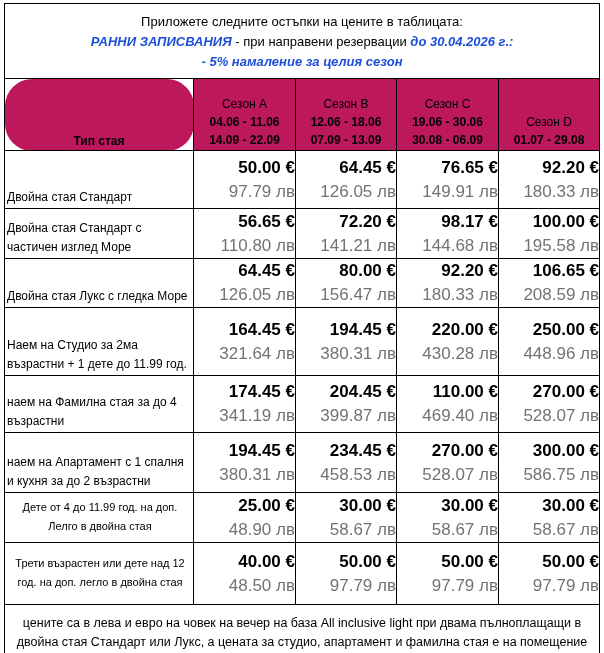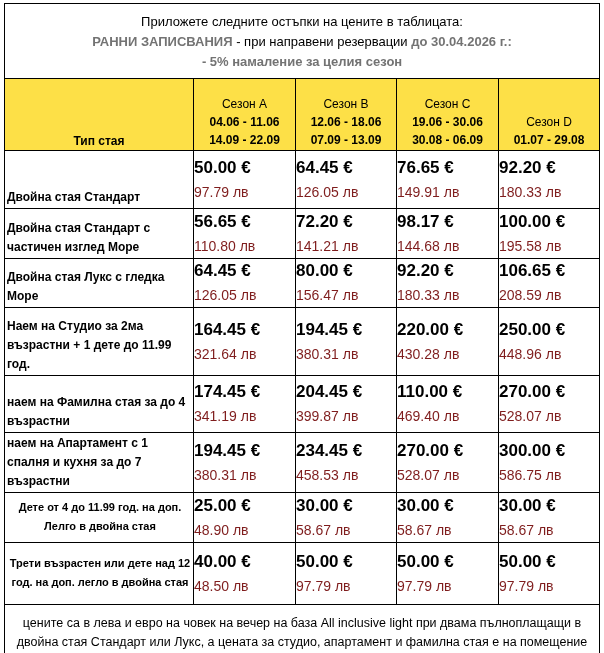--- a/index.html
+++ b/index.html
@@ -3,34 +3,34 @@
 <meta charset="utf-8">
 <style>
   html, body { margin: 0; padding: 0; background: #ffffff; }
   body { width: 604px; height: 653px; position: relative; overflow: hidden;
          font-family: "Liberation Sans", "DejaVu Sans", sans-serif; color: #000; }
   .sheet { position: absolute; left: 4px; top: 3px; width: 595px; }
   table { border-collapse: collapse; width: 595px; table-layout: fixed; }
   td { border: 1.5px solid #000; padding: 0; }
   .notice { height: 72px; text-align: center; font-size: 13px; line-height: 20px;
             vertical-align: middle; padding-top: 2px; }
-  .red { color: #737373; font-weight: bold; }
-  .hdr td { background: #fde047; height: 69px; }
+  .red { color: #1d4ed8; font-weight: bold; font-style: italic; }
+  .hdr td { background: #be185d; height: 69px; }
   .hdr .type { vertical-align: bottom; text-align: center; font-weight: bold;
-               font-size: 12px; padding-bottom: 2px; }
+               font-size: 12px; padding-bottom: 2px; border-radius: 27px; }
   .hdr .season { vertical-align: bottom; text-align: center; font-size: 12px;
                  line-height: 18px; padding-bottom: 1px; }
   .hdr .season .dates { font-weight: bold; display: block; }
   .hdr .season .name { display: block; }
-  .room { font-size: 12px; font-weight: bold; line-height: 19px; padding-left: 2px;
+  .room { font-size: 12px; font-weight: normal; line-height: 19px; padding-left: 2px;
           vertical-align: bottom; padding-bottom: 1px; }
   .room.center { text-align: center; font-size: 11px; vertical-align: middle; }
-  .price { text-align: left; vertical-align: middle; }
+  .price { text-align: right; vertical-align: middle; }
   .eur { display: block; font-weight: bold; font-size: 17px; line-height: 24px; }
-  .bgn { display: block; font-size: 14px; line-height: 24px; color: #7f1d1d; }
+  .bgn { display: block; font-size: 17px; line-height: 24px; color: #737373; }
   .footer { text-align: center; font-size: 12.5px; line-height: 19px; height: 56px;
             vertical-align: middle; }
 </style>
 </head>
 <body>
 
 <div class="sheet">
 <table>
   <colgroup>
     <col style="width:189px">
@@ -159,21 +159,21 @@
     <td class="price">
             <span class="eur">110.00 €</span>
             <span class="bgn">469.40 лв</span>
           </td>
     <td class="price">
             <span class="eur">270.00 €</span>
             <span class="bgn">528.07 лв</span>
           </td>
   </tr>
   <tr style="height:60px">
-    <td class="room">наем на Апартамент с 1 спалня и кухня за до 7 възрастни</td>
+    <td class="room">наем на Апартамент с 1 спалня и кухня за до 2 възрастни</td>
     <td class="price">
             <span class="eur">194.45 €</span>
             <span class="bgn">380.31 лв</span>
           </td>
     <td class="price">
             <span class="eur">234.45 €</span>
             <span class="bgn">458.53 лв</span>
           </td>
     <td class="price">
             <span class="eur">270.00 €</span>

